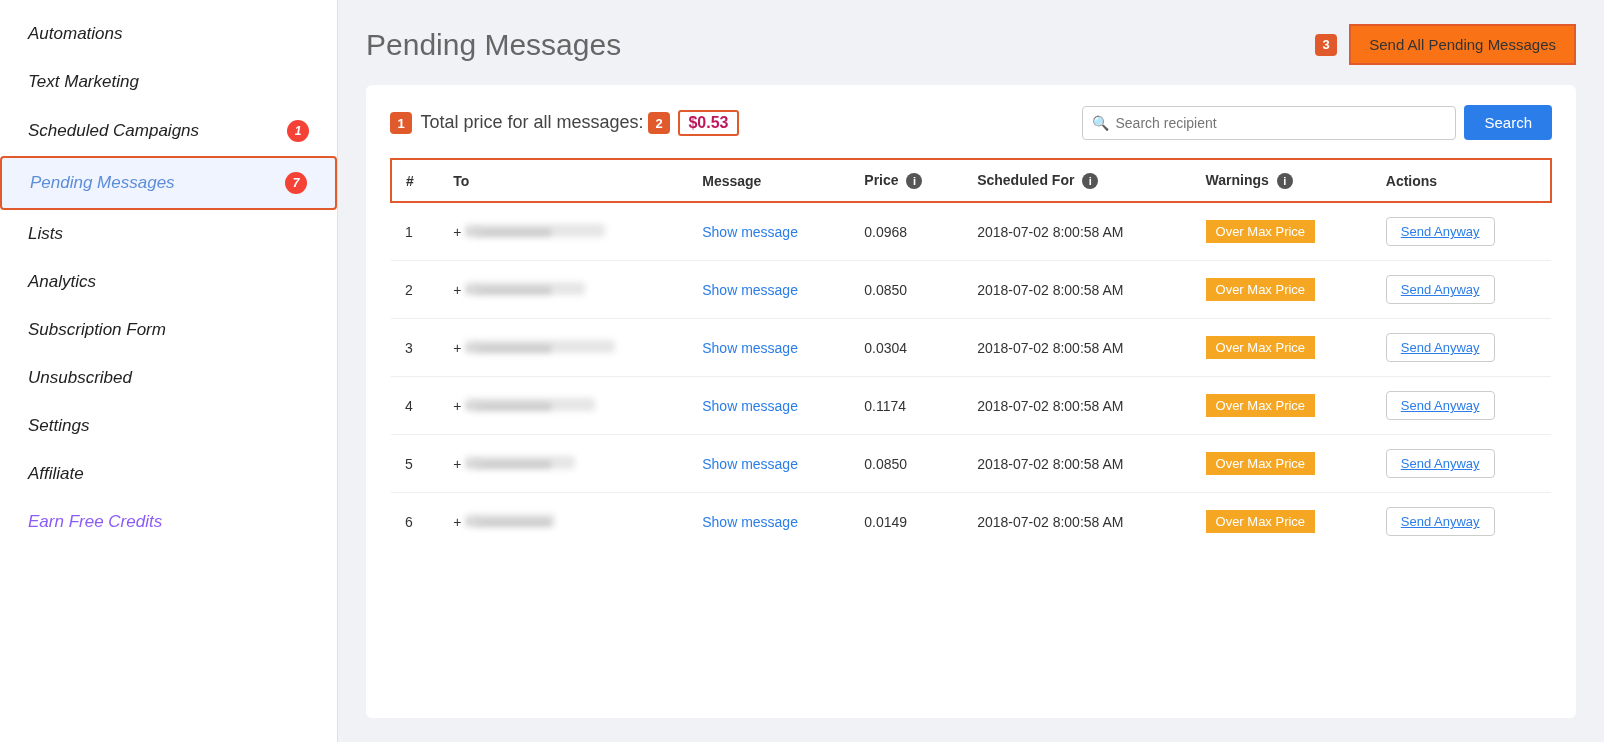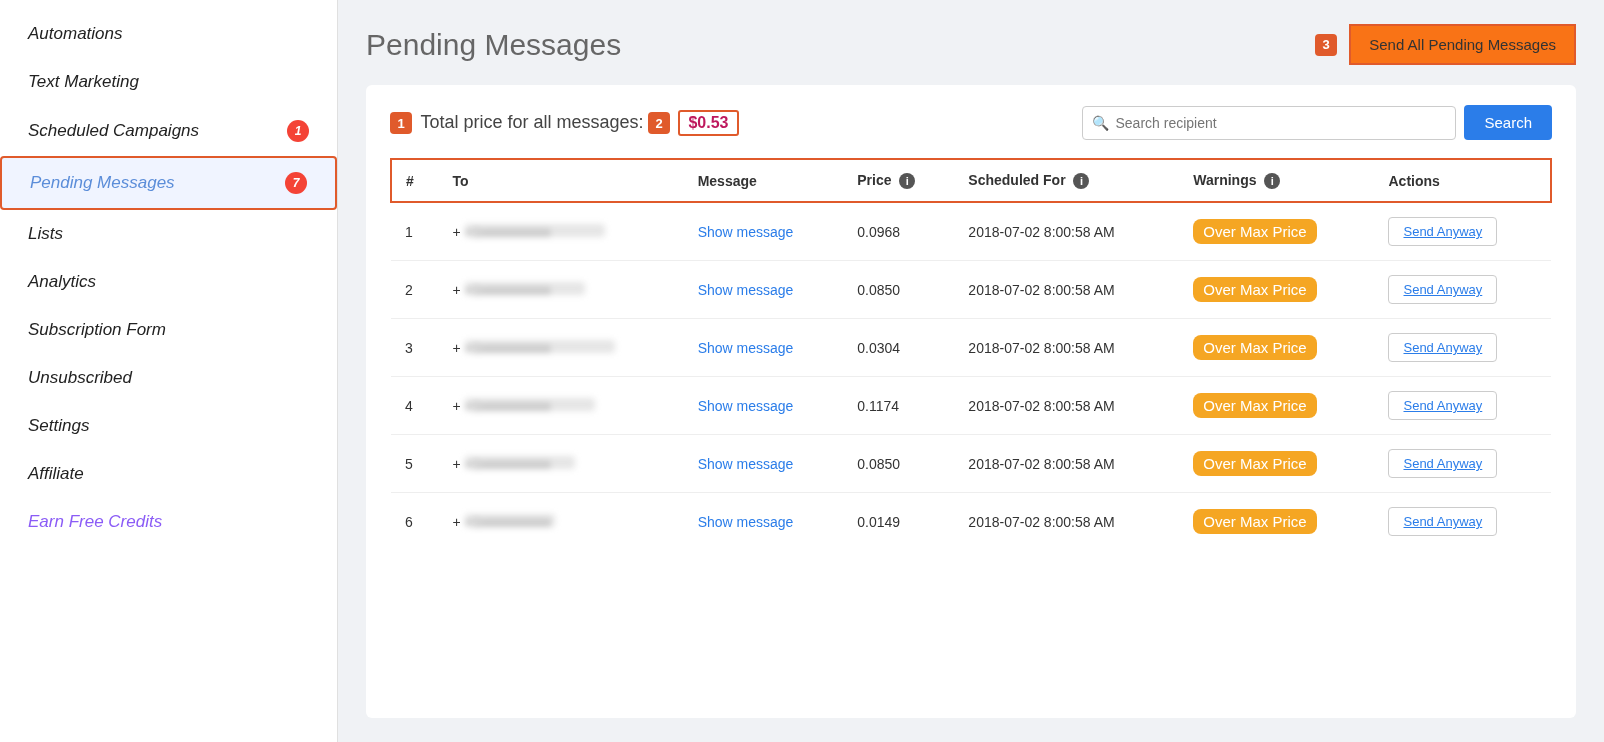--- a/index.html
+++ b/index.html
@@ -193,23 +193,23 @@
       filter: blur(3px);
     }
     .show-msg-link {
       color: #2b7de9;
       cursor: pointer;
       text-decoration: none;
     }
     .warning-badge {
       background: #f5a623;
       color: #fff;
-      border-radius: 8px;
+      border-radius: 0;
       padding: 4px 10px;
-      font-size: 15px;
+      font-size: 13px;
       font-weight: 500;
       white-space: nowrap;
       display: inline-block;
     }
     .send-anyway-btn {
       border: 1px solid #ccc;
       background: #fff;
       color: #2b7de9;
       border-radius: 4px;
       padding: 6px 14px;

